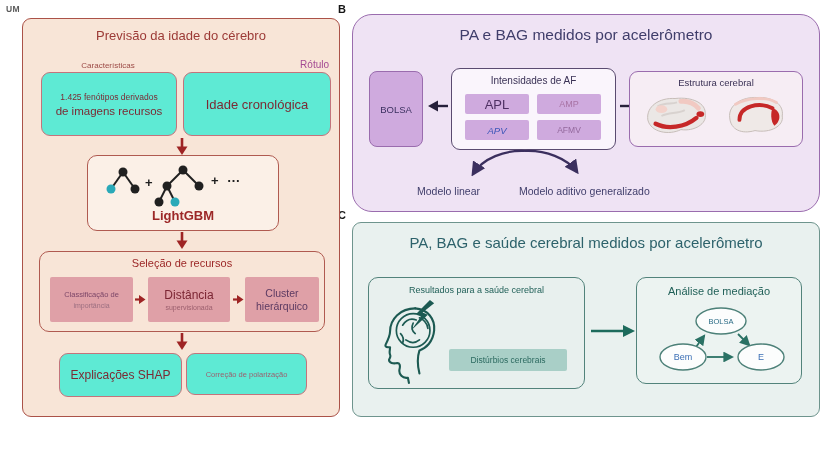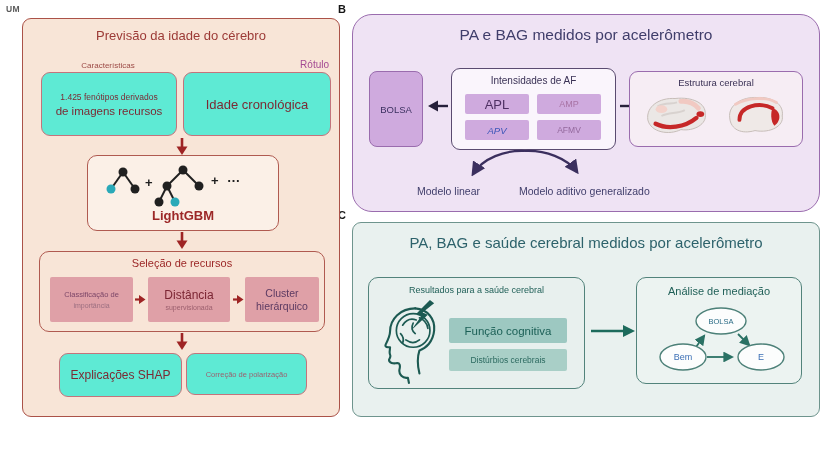--- a/index.html
+++ b/index.html
@@ -251,21 +251,20 @@
         <g stroke="#1c5a52" stroke-width="1.6" fill="none" stroke-linecap="round">
           <circle cx="34" cy="29" r="16"></circle>
           <path d="M24,24 q5,-8 13,-5"></path>
           <path d="M27,38 q7,5 13,0"></path>
           <path d="M40,17 q7,3 8,10"></path>
           <path d="M22,32 q4,4 2,9"></path>
           <path d="M34,22 q-3,6 2,10"></path>
         </g>
         <polygon points="50,0 37,13 42,15 32,29 48,14 43,12 54,3" fill="#1c5a52"></polygon>
       </svg>
-      <div class="abs center" id="chipFC">Função cognitiva</div>
       <div class="abs center" id="chipDC">Distúrbios cerebrais</div>
     </div>
 
     <svg class="abs" id="cArrow" width="46" height="16">
       <line x1="1" y1="8" x2="34" y2="8" stroke="#1d6b5c" stroke-width="2.6"></line>
       <polygon points="33,2 33,14 45,8" fill="#1d6b5c"></polygon>
     </svg>
 
     <div class="abs" id="med">
       <div class="abs m-title">Análise de mediação</div>

